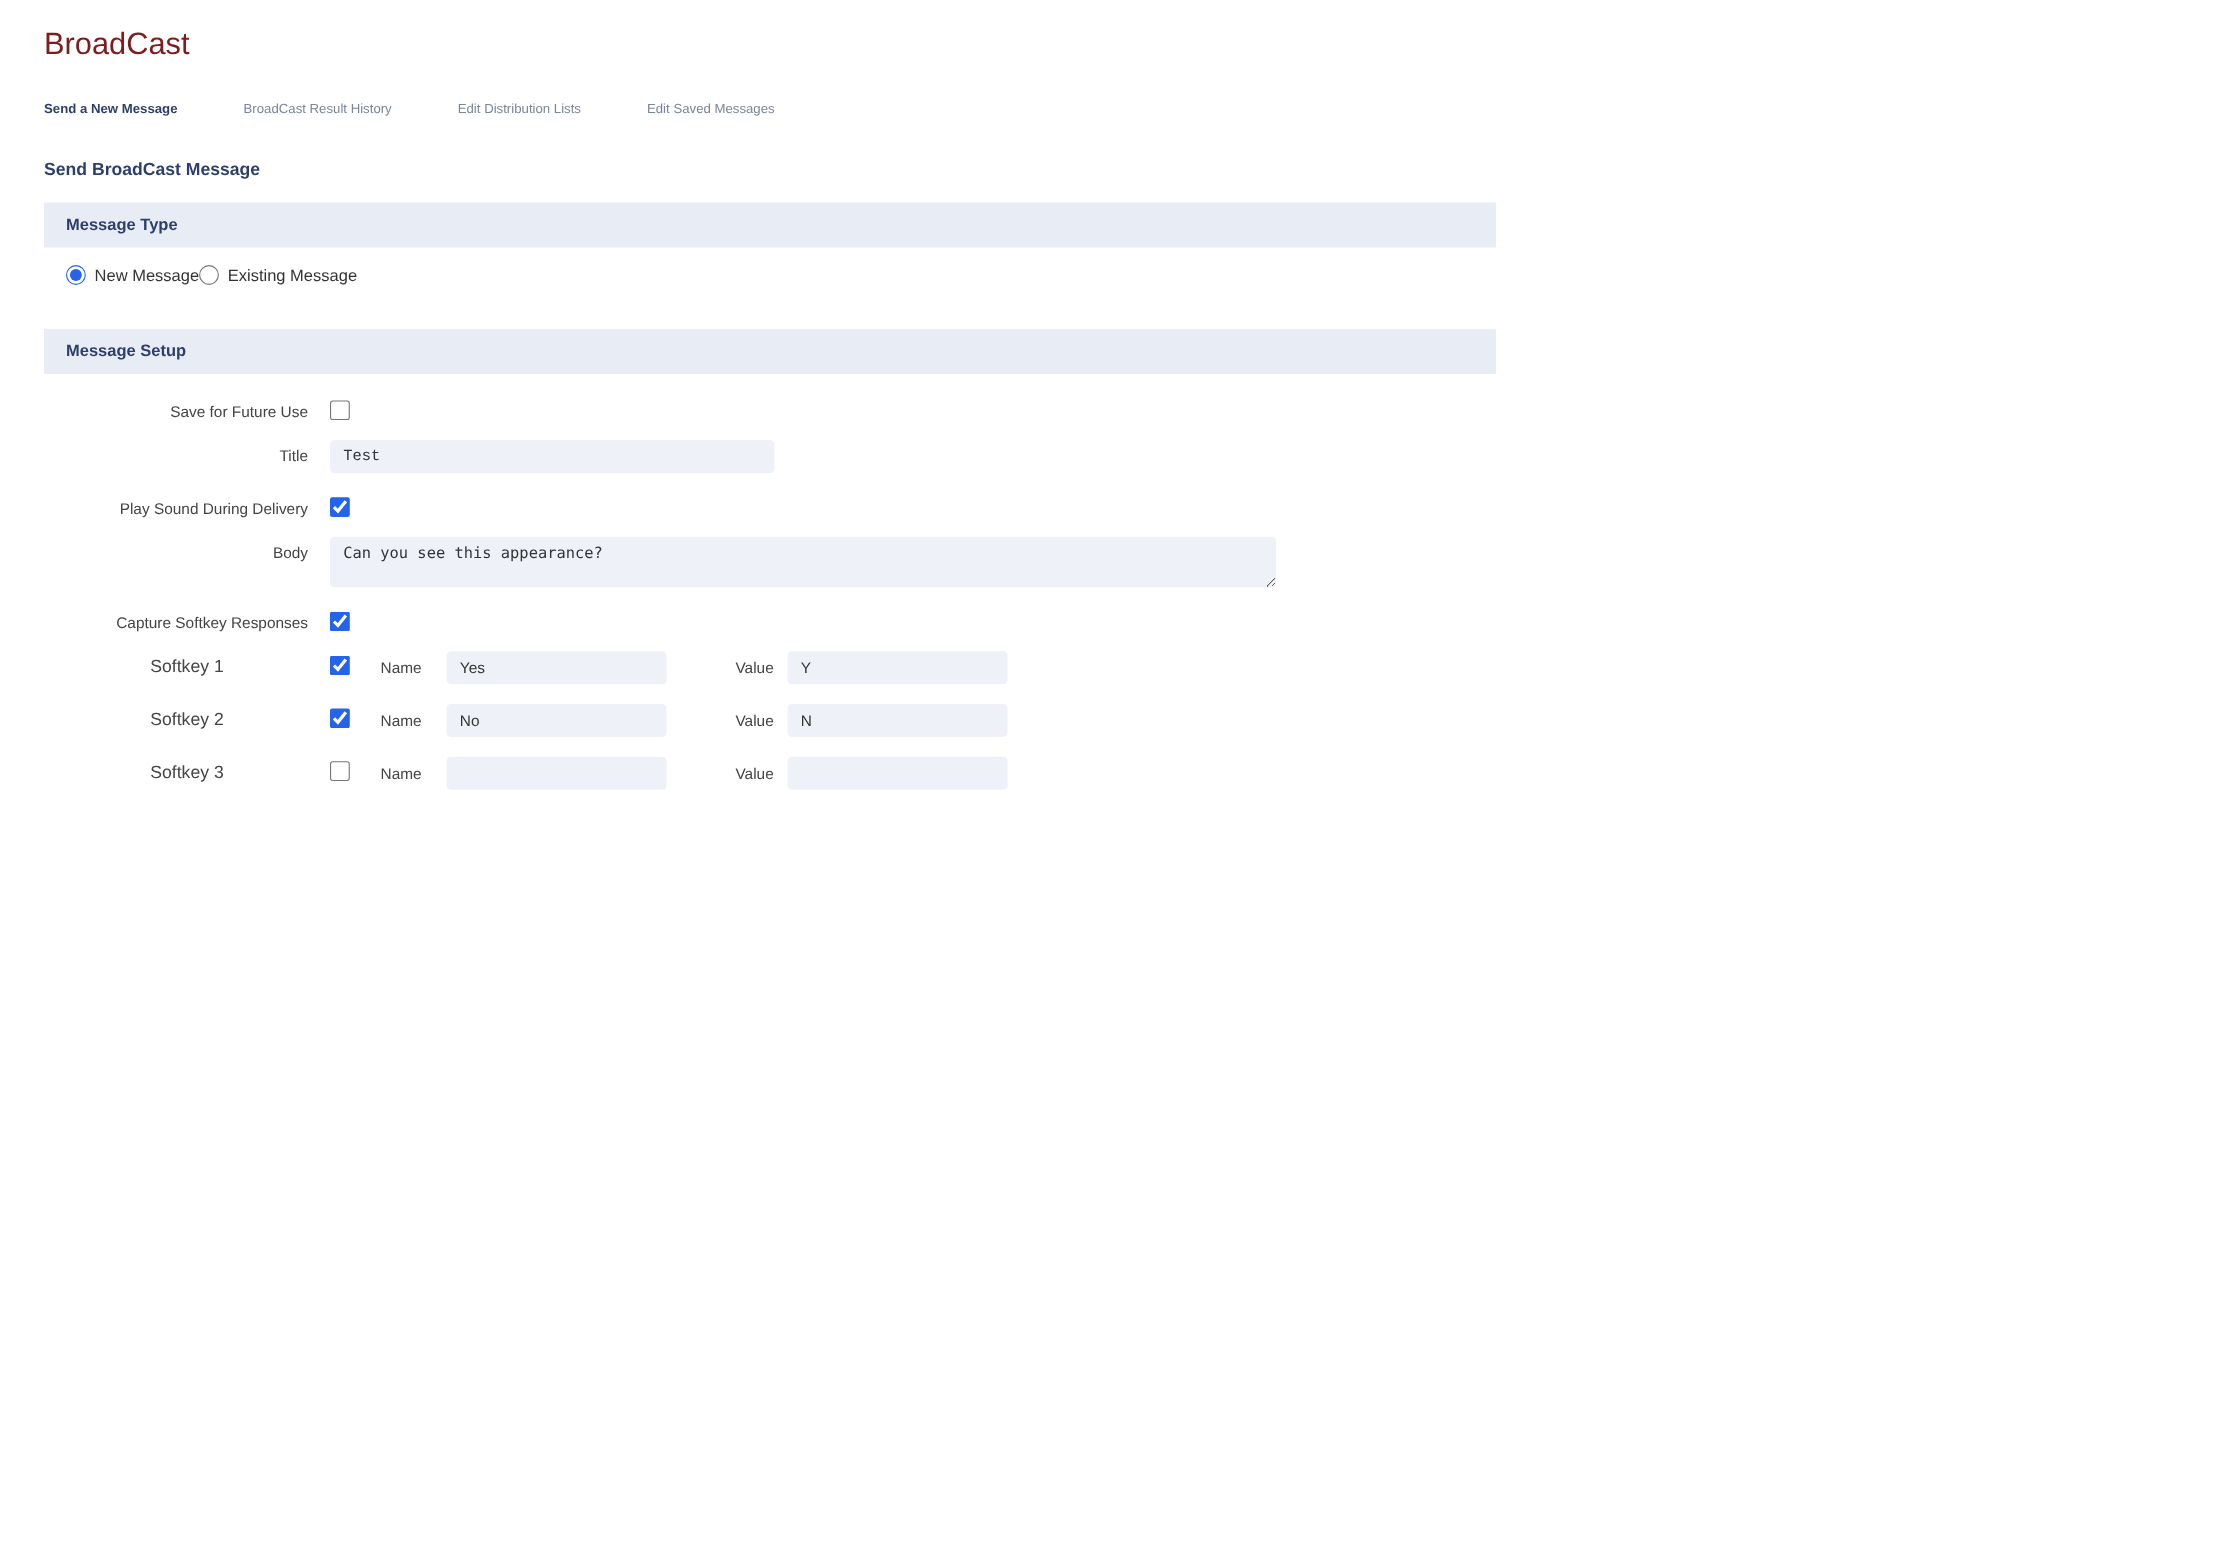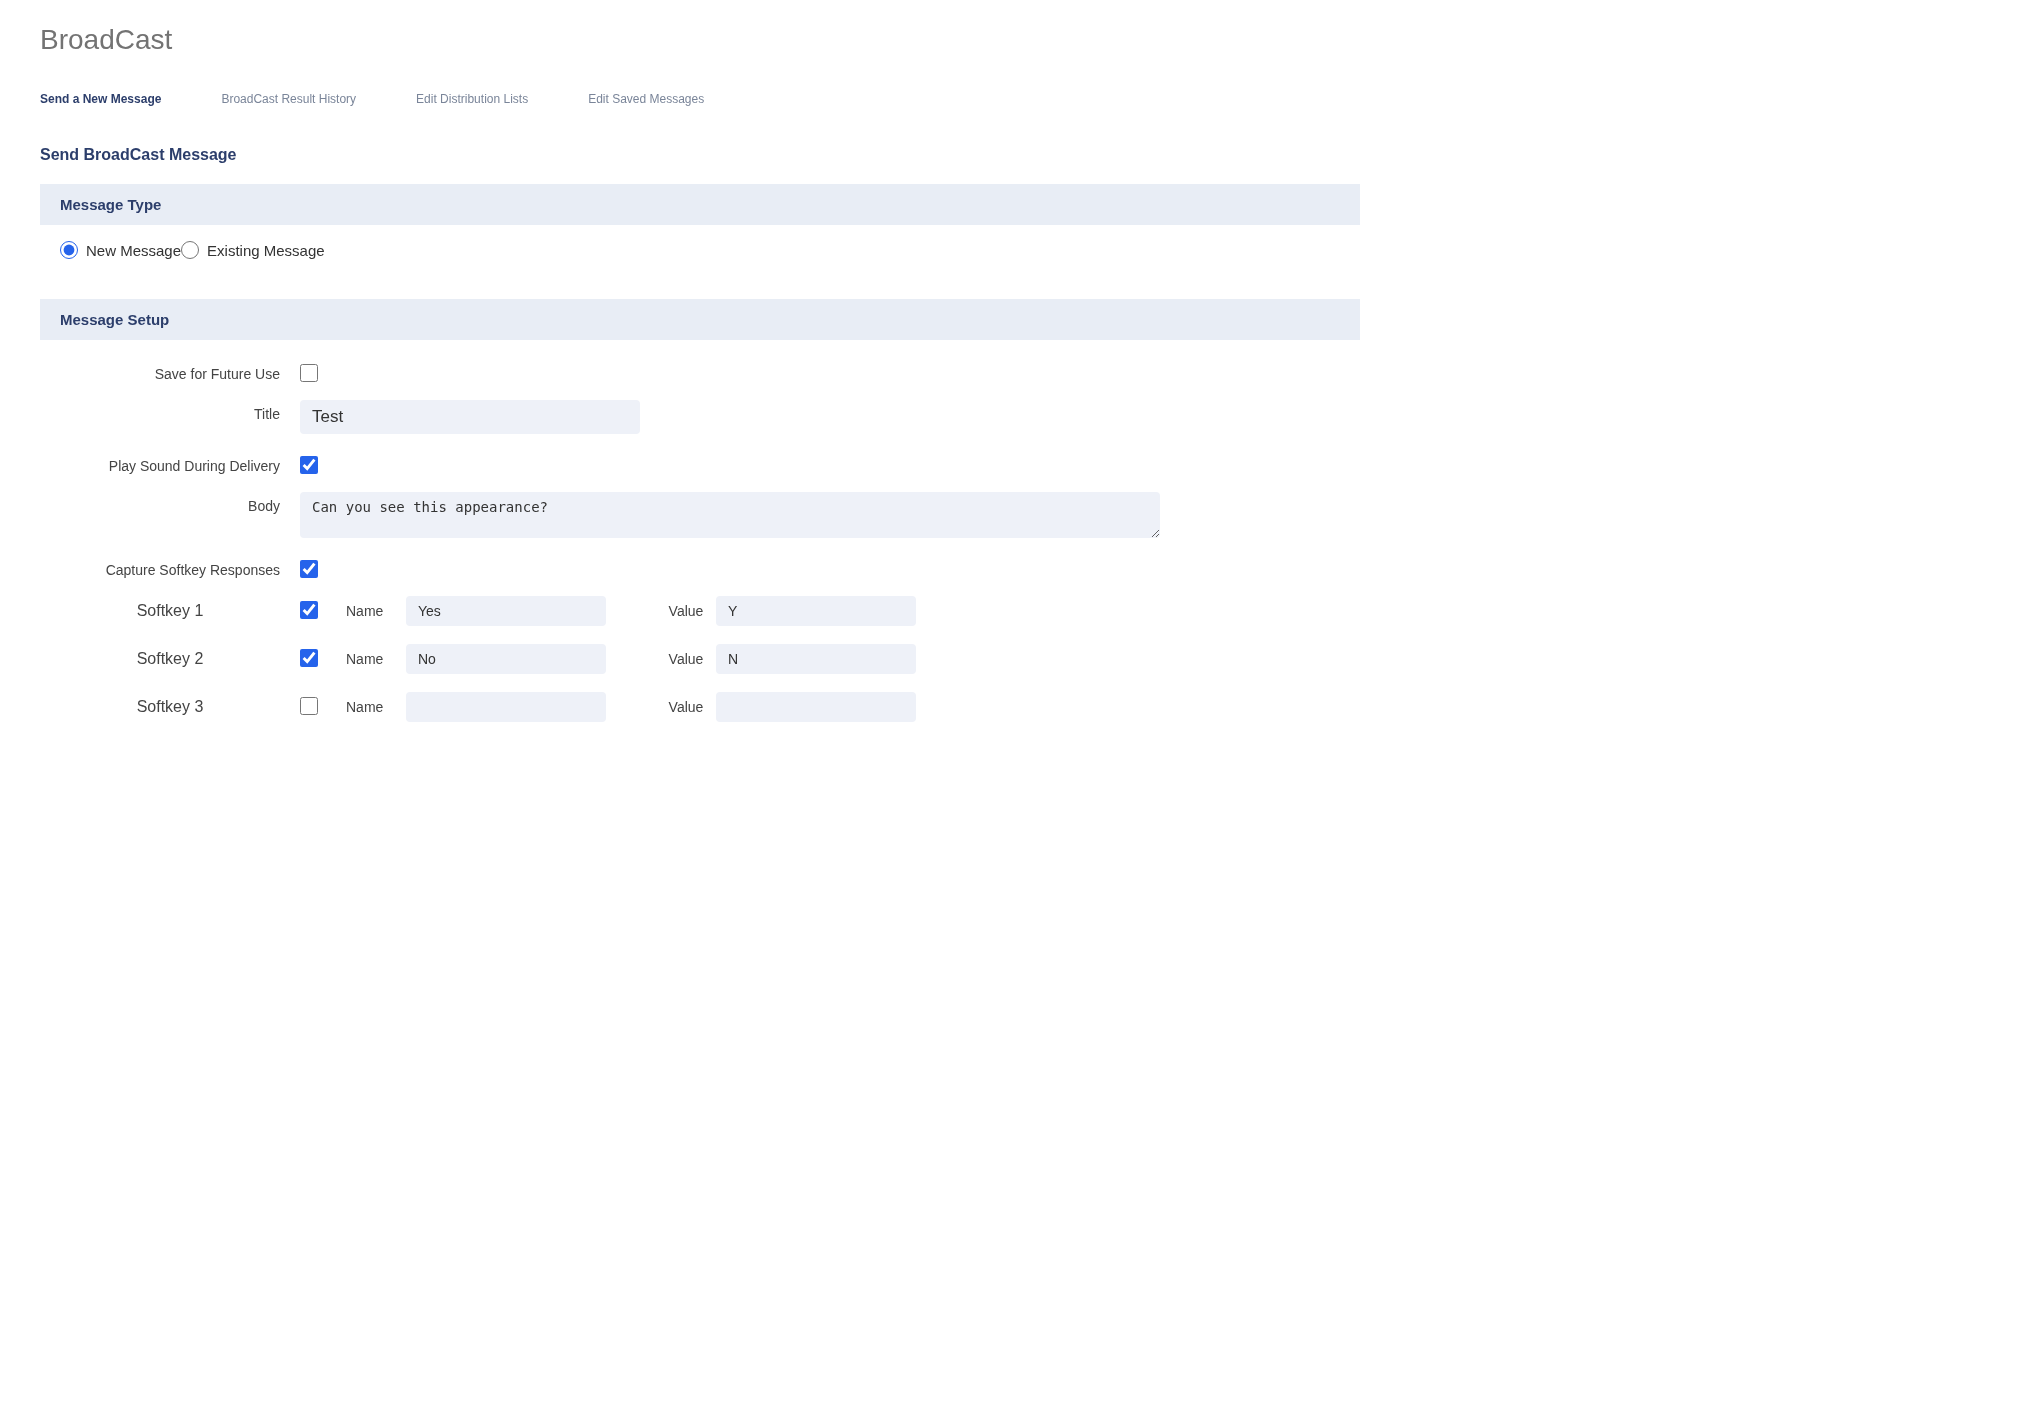--- a/index.html
+++ b/index.html
@@ -9,21 +9,21 @@
       color: #333;
       font-size: 15px;
     }
     .page-wrapper {
       padding: 24px 40px;
       max-width: 1400px;
     }
     .page-title {
       font-size: 28px;
       font-weight: 400;
-      color: #737373;
+      color: #7f1d1d;
       margin-bottom: 28px;
     }
     .nav-tabs {
       display: flex;
       align-items: center;
       gap: 0;
       border-bottom: none;
       margin-bottom: 32px;
       flex-wrap: wrap;
     }
@@ -89,24 +89,25 @@
       padding-top: 6px;
       font-size: 14px;
       color: #444;
       flex-shrink: 0;
     }
     .form-control {
       background: #eef1f8;
       border: none;
       border-radius: 4px;
       padding: 7px 12px;
-      font-size: 17px;
-      color: #333;
-      outline: none;
-      width: 340px;
+      font-size: 14px;
+      color: #333;
+      outline: none;
+      width: 404px;
+      font-family: Liberation Mono, monospace;
     }
     .form-control-body {
       background: #eef1f8;
       border: none;
       border-radius: 4px;
       padding: 7px 12px;
       font-size: 14px;
       color: #333;
       outline: none;
       width: 860px;

